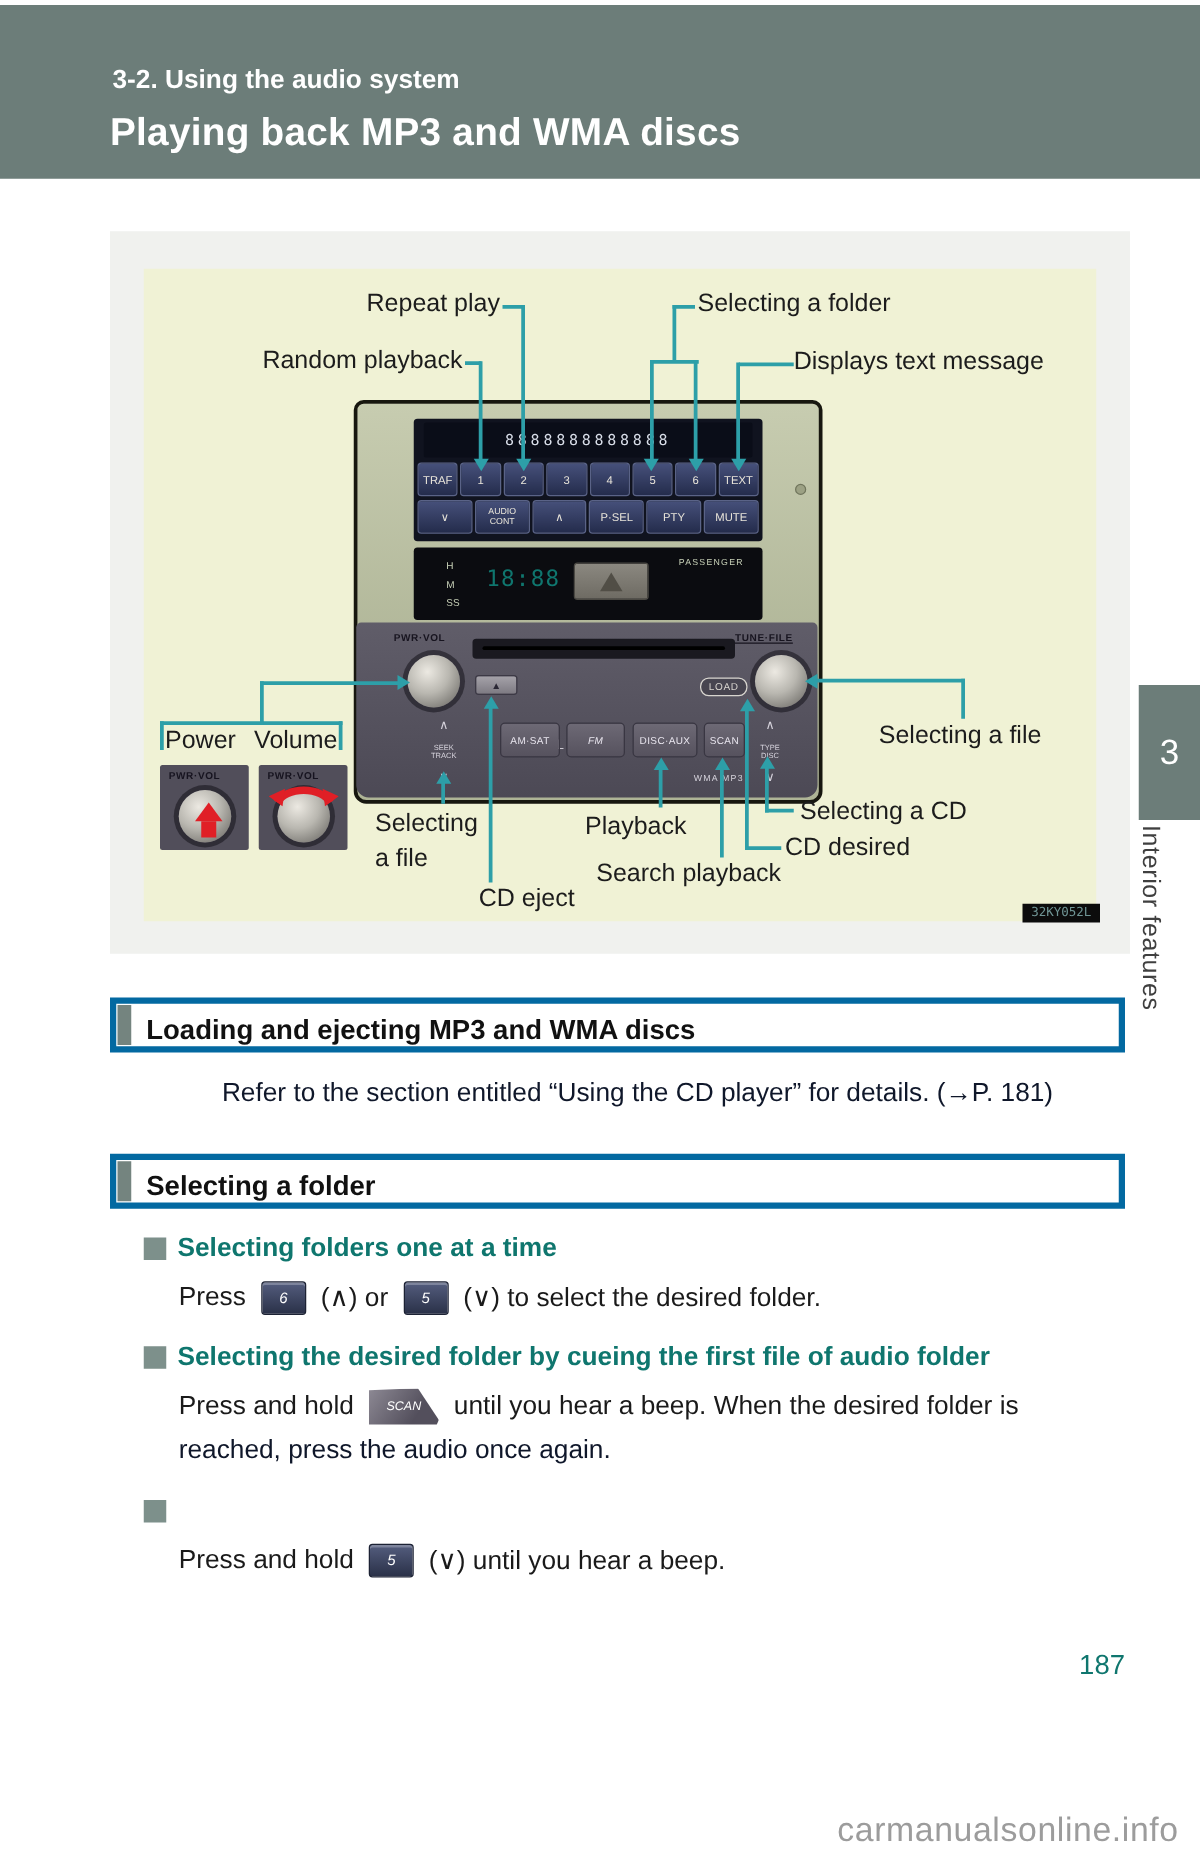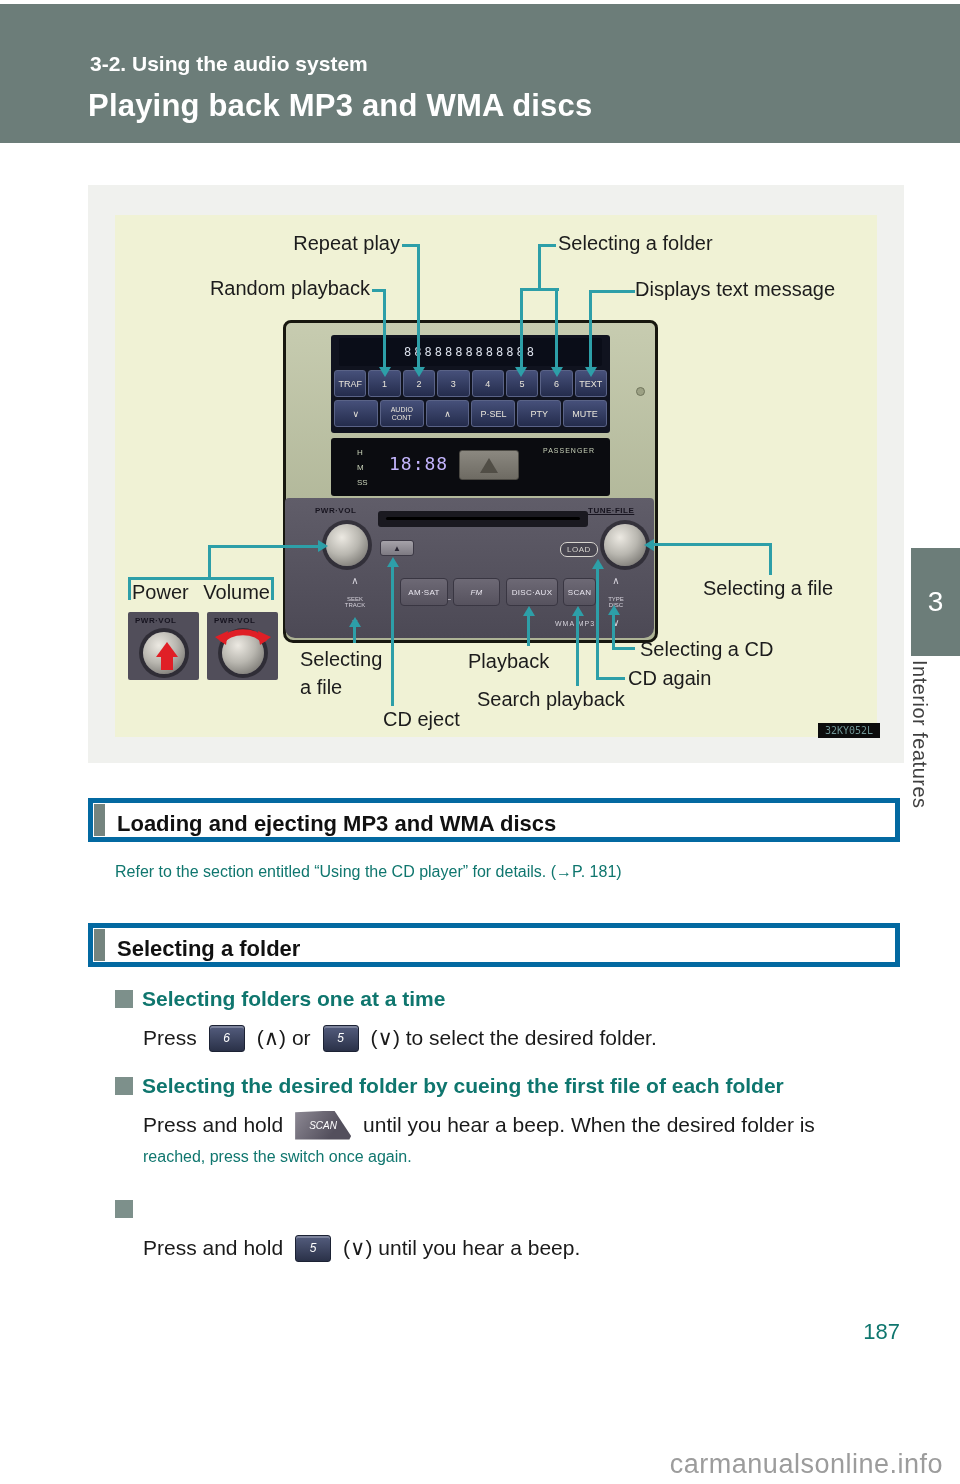--- a/index.html
+++ b/index.html
@@ -41,21 +41,21 @@
   .navy-block{left:45px;top:12px;width:279px;height:98px;background:var(--navy-dk);border-radius:3px;padding:3px 2px;}
   .seg-display{height:28px;margin:0 6px 4px 6px;background:#0a0d18;border-radius:2px;
                color:#d9dee9;font-family:"DejaVu Sans Mono",monospace;font-size:12px;letter-spacing:3px;
                display:flex;align-items:center;justify-content:center;overflow:hidden;}
   .btn-row{display:flex;height:27px;margin:0 1px 3px 1px;gap:2px;}
   .ubtn{flex:1;background:linear-gradient(#46507a,#242c4c);border:1px solid #5a6387;border-radius:3px;
         color:#e9e5da;font-size:9px;display:flex;align-items:center;justify-content:center;
         text-align:center;line-height:8px;white-space:pre-line;}
   .clock-panel{left:45px;top:115px;width:279px;height:58px;background:#0b0c10;border-radius:3px;}
   .hms{left:26px;top:7px;font-size:8px;color:#c9d2b9;line-height:15px;}
-  .clock{left:58px;top:15px;font-family:"DejaVu Sans Mono",monospace;font-size:18px;color:#c4b5fd;letter-spacing:1px;}
+  .clock{left:58px;top:15px;font-family:"DejaVu Sans Mono",monospace;font-size:18px;color:#0f766e;letter-spacing:1px;}
   .hazard{left:128px;top:12px;width:60px;height:30px;background:linear-gradient(#8b8880,#6e6b63);border-radius:3px;
           display:flex;align-items:center;justify-content:center;border:1px solid #4c4a44;}
   .hz-tri{width:0;height:0;border-left:9px solid transparent;border-right:9px solid transparent;border-bottom:15px solid #514e46;}
   .passenger{left:212px;top:9px;font-size:7px;color:#c9d2b9;letter-spacing:1px;}
   .bot-panel{left:-1px;top:175px;width:369px;height:140px;background:linear-gradient(#605d69,#4c4955);border-radius:4px 4px 10px 10px;}
   .tinylab{font-size:8px;font-weight:bold;color:#1d1a28;letter-spacing:.5px;}
   .knob{border-radius:50%;background:radial-gradient(circle at 38% 32%, #ece9e2, #b9b7b0 45%, #83817c 78%, #504e49);
         box-shadow:0 0 0 4px rgba(20,18,26,.55);}
   .slot{background:#1a1920;border-radius:3px;}
   .slot-line{left:8px;top:6px;right:8px;height:3px;background:#000;position:absolute;border-radius:2px;}
@@ -74,21 +74,21 @@
 
   
   .inset{width:71px;height:68px;background:#514e5a;border-radius:2px;overflow:hidden;}
   .inset .tinylab{position:absolute;left:7px;top:4px;color:#16131f;}
   .inset .iknob{position:absolute;left:15px;top:20px;width:42px;height:42px;}
 
   
   .hbox{left:88px;width:812px;height:44px;background:#fff;border:5px solid #0369a1;}
   .hbox .acc{position:absolute;left:1px;top:1px;bottom:1px;width:11px;background:var(--accent);}
   .hbox .htext{position:absolute;left:24px;top:8px;font-size:22px;font-weight:600;color:#111;}
-  .body-text{font-size:16px;color:#0f766e;}
+  .body-text{font-size:21px;color:#0f172a;text-align:center;}
   .bullet-head{display:flex;align-items:flex-start;gap:9px;}
   .bsq{width:18px;height:18px;background:#7d908b;margin-top:3px;flex:none;}
   .bh-text{font-size:21px;font-weight:bold;color:#0f766e;}
   .inline-row{display:flex;align-items:center;font-size:21px;color:#1a1a1a;white-space:nowrap;}
   .key{width:36px;height:27px;margin:0 12px;background:linear-gradient(#545d7e,#2a3148);
        border:1px solid #1c2234;border-radius:3px;box-shadow:inset 0 2px 0 rgba(255,255,255,.25);
        color:#fff;font-size:12px;font-style:italic;display:inline-flex;align-items:center;justify-content:center;flex:none;}
   .scan-key{width:56px;height:29px;margin:0 12px;background:linear-gradient(125deg,#8d8994,#534f5c 70%);
        clip-path:polygon(0 6%,70% 0,100% 88%,97% 100%,0 100%);
        color:#fff;font-size:10px;font-style:italic;display:inline-flex;align-items:center;justify-content:center;flex:none;}
@@ -261,21 +261,21 @@
       <div class="abs lbl" style="left:362px;top:473px;">Search playback</div>
 
       <div class="abs ar-u" style="left:493px;top:390px;"></div>
       <div class="abs cl" style="left:497px;top:398px;width:3px;height:37px;"></div>
       <div class="abs cl" style="left:497px;top:432px;width:23px;height:3px;"></div>
       <div class="abs lbl" style="left:525px;top:423px;">Selecting a CD</div>
 
       <div class="abs ar-u" style="left:477px;top:344px;"></div>
       <div class="abs cl" style="left:481px;top:352px;width:3px;height:113px;"></div>
       <div class="abs cl" style="left:481px;top:462px;width:29px;height:3px;"></div>
-      <div class="abs lbl" style="left:513px;top:452px;">CD again</div>
+      <div class="abs lbl" style="left:513px;top:452px;">CD desired</div>
 
       <div class="abs ar-l" style="left:529px;top:324px;"></div>
       <div class="abs cl" style="left:538px;top:328px;width:119px;height:3px;"></div>
       <div class="abs cl" style="left:654px;top:328px;width:3px;height:32px;"></div>
       <div class="abs lbl" style="left:588px;top:362px;">Selecting a file</div>
 
       <div class="abs code-badge">32KY052L</div>
     </div>
   </div>
 
@@ -302,28 +302,28 @@
   <div class="abs inline-row" style="left:143px;top:1018px;height:40px;">
     <span>Press</span>
     <span class="key">6</span>
     <span>(∧) or</span>
     <span class="key">5</span>
     <span>(∨) to select the desired folder.</span>
   </div>
 
   <div class="abs bullet-head" style="left:115px;top:1074px;width:790px;">
     <div class="bsq"></div>
-    <div class="bh-text">Selecting the desired folder by cueing the first file of each folder</div>
+    <div class="bh-text">Selecting the desired folder by cueing the first file of audio folder</div>
   </div>
   <div class="abs inline-row" style="left:143px;top:1105px;height:40px;">
     <span>Press and hold</span>
     <span class="scan-key">SCAN</span>
     <span>until you hear a beep. When the desired folder is</span>
   </div>
-  <div class="abs body-text" style="left:143px;top:1148px;">reached, press the switch once again.</div>
+  <div class="abs body-text" style="left:143px;top:1148px;">reached, press the audio once again.</div>
 
   <div class="abs bullet-head" style="left:115px;top:1197px;width:780px;">
     <div class="bsq"></div>
   </div>
   <div class="abs inline-row" style="left:143px;top:1228px;height:40px;">
     <span>Press and hold</span>
     <span class="key">5</span>
     <span>(∨) until you hear a beep.</span>
   </div>
 

